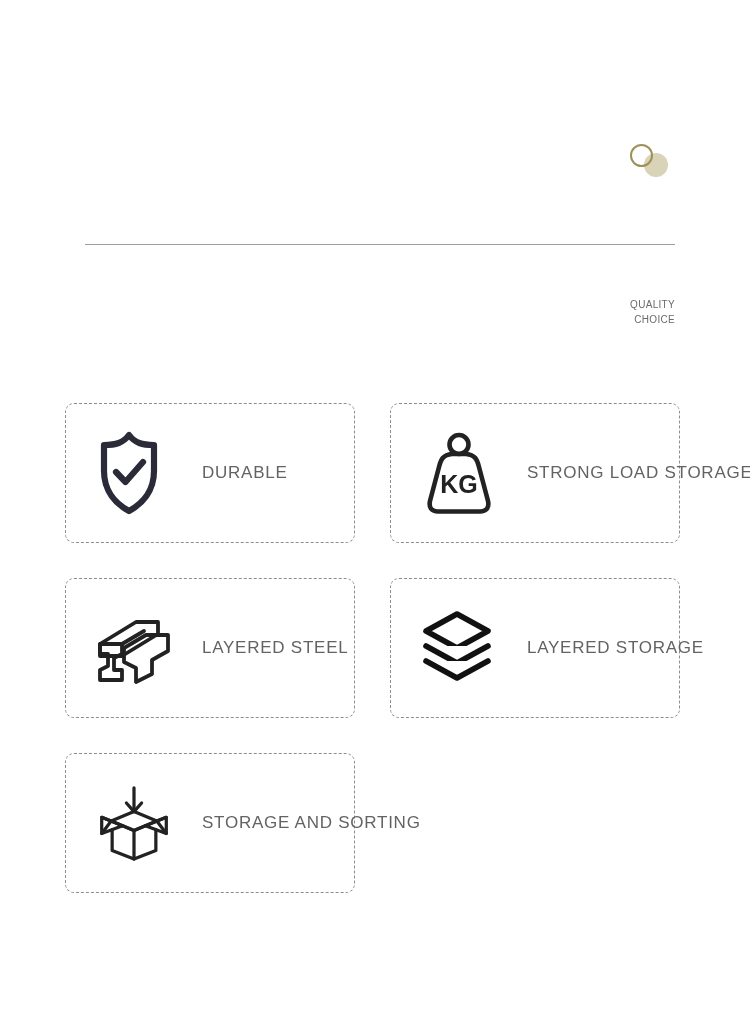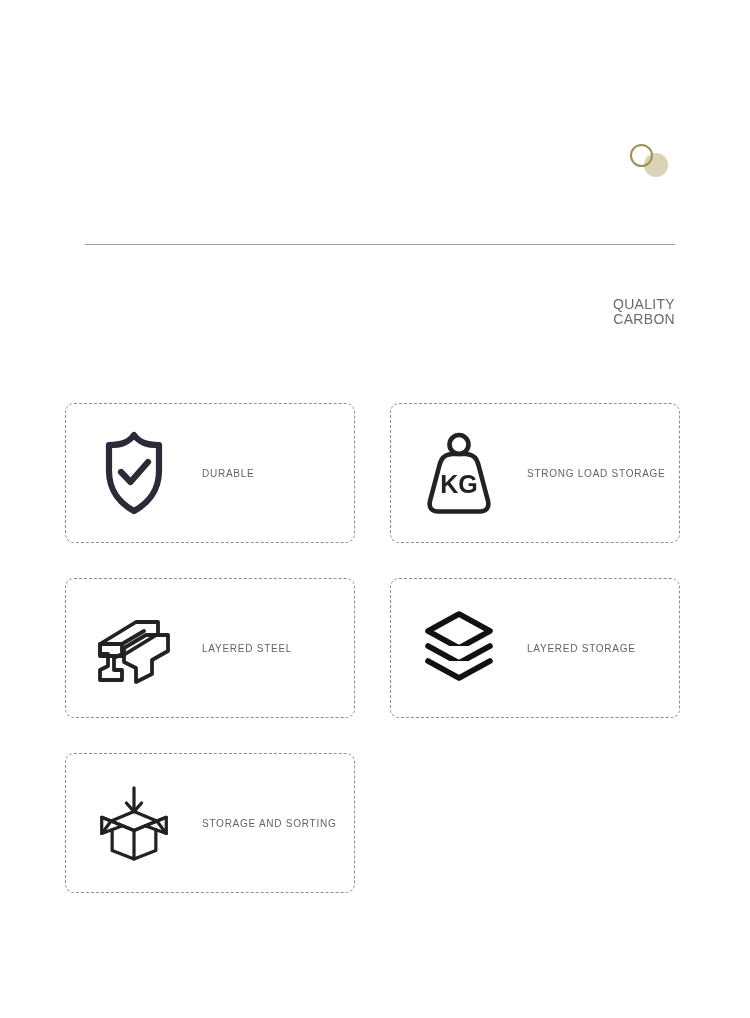--- a/index.html
+++ b/index.html
@@ -55,21 +55,21 @@
   }
 
   
   .tagline {
     position: absolute;
     left: 465px;
     top: 297px;
     width: 210px;
     text-align: right;
     color: #6a6a6a;
-    font-size: 14px;
+    font-size: 10px;
     line-height: 15px;
     letter-spacing: 0.3px;
   }
   .tagline div { white-space: nowrap; }
 
   
   .feature-grid {
     position: absolute;
     left: 65px;
     top: 403px;
@@ -88,44 +88,44 @@
     display: flex;
     align-items: center;
     padding-left: 30px;
   }
   .feature-icon {
     width: 76px;
     height: 92px;
     flex: 0 0 76px;
     display: flex;
     align-items: center;
-    justify-content: center;
+    justify-content: flex-start;
   }
   .feature-icon svg { display: block; }
   .feature-label {
     margin-left: 30px;
     color: #636363;
-    font-size: 10px;
+    font-size: 17px;
     letter-spacing: 0.75px;
     white-space: nowrap;
   }
 </style>
 </head>
 <body>
 
 <div class="brand-mark">
   <div class="disc"></div>
   <div class="ring"></div>
 </div>
 
 <div class="divider"></div>
 
 <div class="tagline">
   <div>QUALITY</div>
-  <div>CARBON</div>
+  <div>CHOICE</div>
 </div>
 
 <div class="feature-grid">
 
   <div class="feature-card">
     <div class="feature-icon">
       <svg width="66" height="84" viewBox="0 0 66 84" fill="none" stroke="#2a2a38" stroke-width="6.2" stroke-linecap="round" stroke-linejoin="round">
         <path d="M33 4 C27 12 20 14 8 14 L8 40 C8 60 20 73 33 80 C46 73 58 60 58 40 L58 14 C46 14 39 12 33 4 Z"></path>
         <path d="M20 41 L29.5 51 L47 31"></path>
       </svg>

